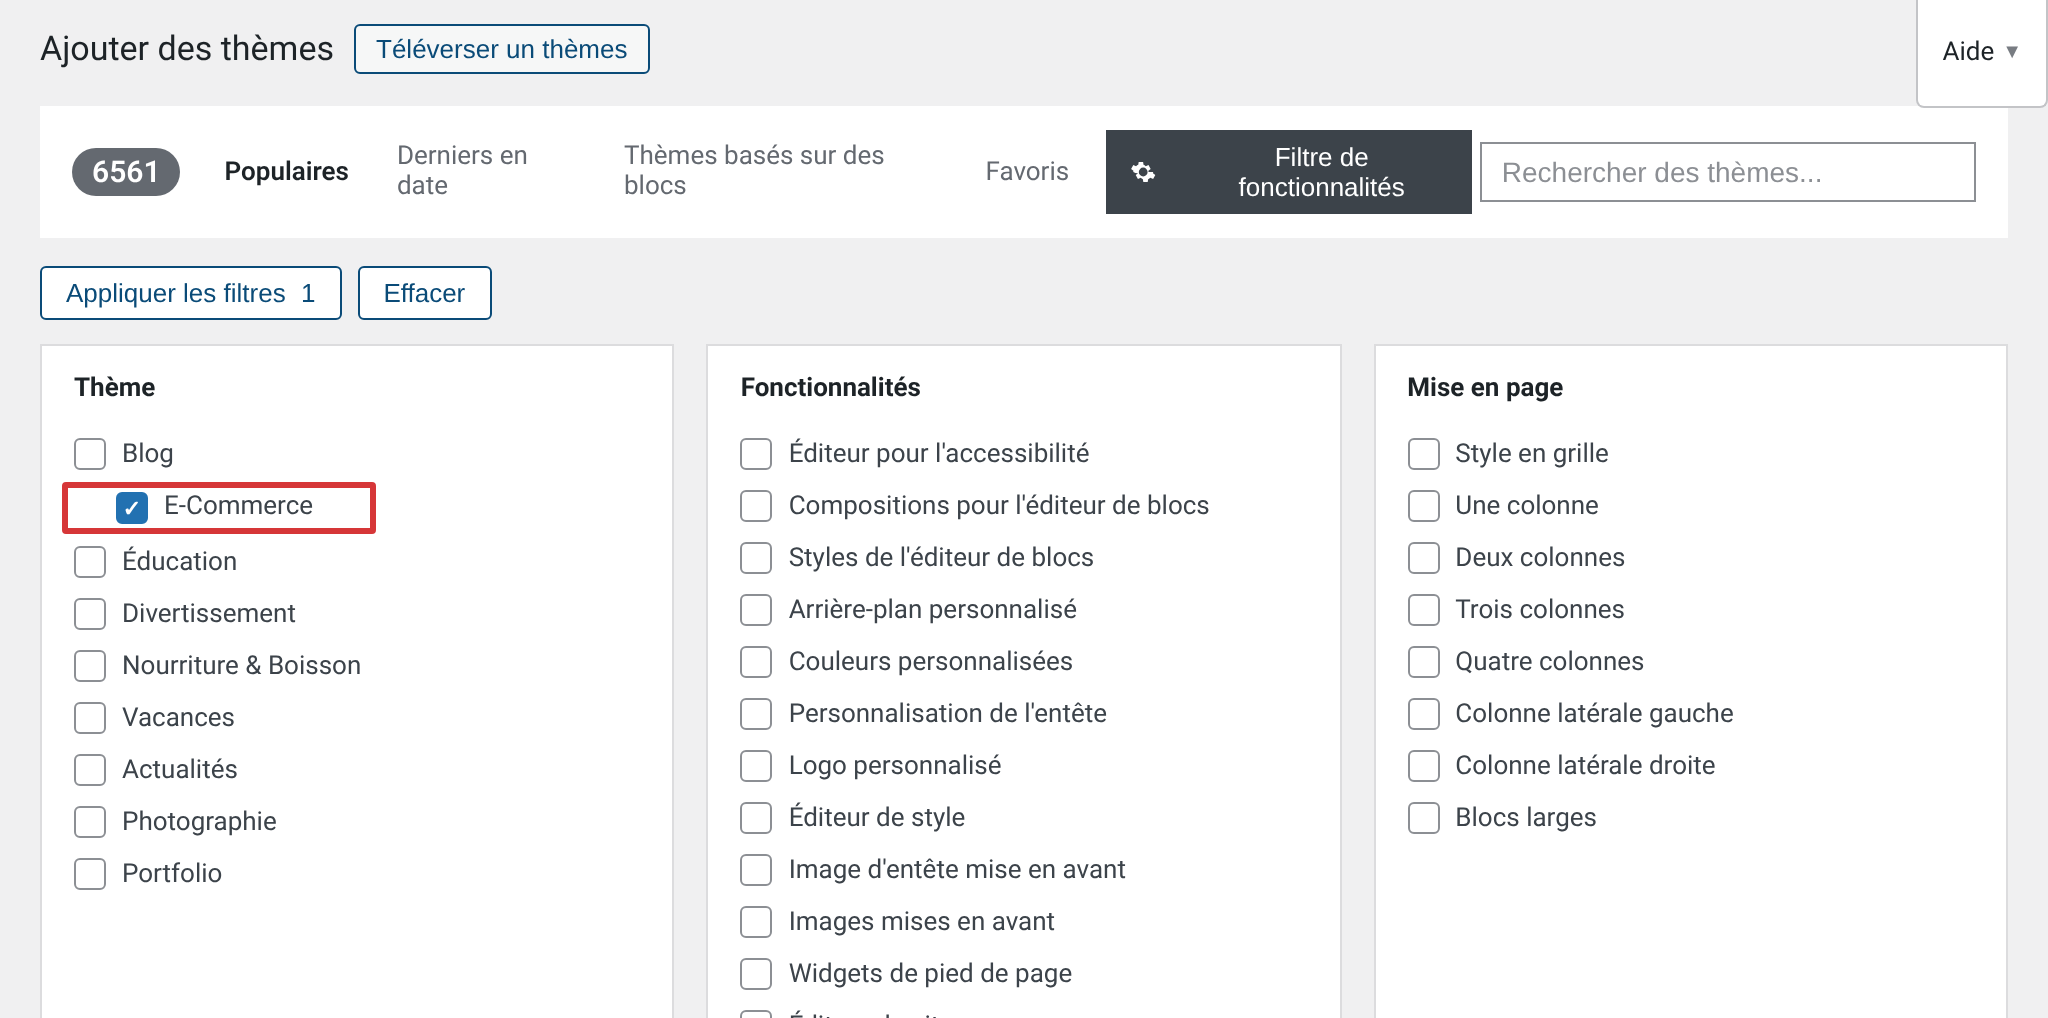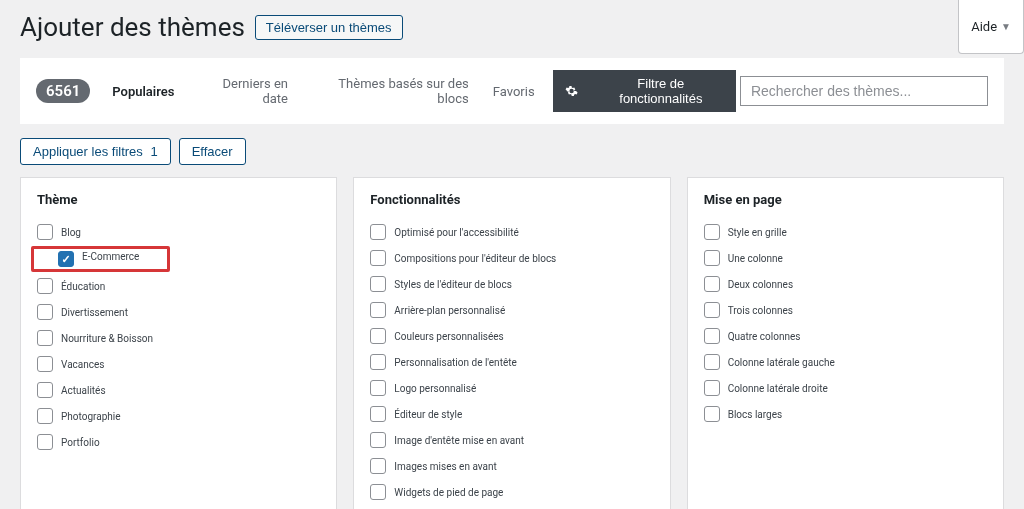--- a/index.html
+++ b/index.html
@@ -1,40 +1,40 @@
 <!DOCTYPE html>
 <html><head>
 <meta charset="utf-8">
 <style>
 * { box-sizing: border-box; margin: 0; padding: 0; }
 body { font-family: -apple-system, BlinkMacSystemFont, "Segoe UI", Roboto, sans-serif; font-size: 13px; color: #1d2327; background: #f0f0f1; width: 1024px; height: 509px; overflow: hidden; }
 .header { display: flex; align-items: center; padding: 12px 20px 8px 20px; position: relative; }
-.page-title { font-size: 26px; font-weight: 400; color: #1d2327; margin-right: 10px; }
+.page-title { font-size: 17px; font-weight: 400; color: #1d2327; margin-right: 10px; }
 .upload-btn { border: 1px solid #0a4b78; color: #0a4b78; background: #f6f7f7; padding: 4px 10px; font-size: 13px; border-radius: 3px; cursor: pointer; }
 .help-tab { position: absolute; right: 0; top: 0; background: #fff; border: 1px solid #c3c4c7; border-top: none; padding: 19px 12px; font-size: 13px; display: flex; align-items: center; gap: 4px; cursor: pointer; border-radius: 0 0 4px 4px; }
 .help-tab .arrow { font-size: 10px; color: #787c82; }
 .filter-bar { background: #fff; margin: 8px 20px 0 20px; padding: 12px 16px; display: flex; align-items: center; gap: 4px; }
 .count-badge { background: #646970; color: #fff; padding: 3px 10px; border-radius: 30px; font-size: 15px; font-weight: 600; margin-right: 8px; }
-.filter-link { padding: 6px 10px; color: #646970; font-size: 13px; cursor: pointer; text-align: right; }
+.filter-link { padding: 6px 10px; color: #646970; font-size: 13px; cursor: pointer; }
 .filter-link.active { color: #1d2327; font-weight: 600; }
 .feature-filter-btn { background: #3c434a; color: #fff; border: none; padding: 6px 12px; font-size: 13px; display: flex; align-items: center; gap: 20px; cursor: pointer; margin-left: 4px; }
 .gear-icon { width: 14px; height: 14px; }
 .search-box { margin-left: auto; border: 1px solid #8c8f94; padding: 6px 10px; font-size: 14px; width: 260px; background: #fff; }
 .search-box::placeholder { color: #8c8f94; }
 .filter-actions { margin: 14px 20px 12px 20px; display: flex; gap: 8px; }
 .apply-btn, .clear-btn { border: 1px solid #0a4b78; color: #0a4b78; background: #fff; padding: 5px 12px; font-size: 13px; border-radius: 3px; cursor: pointer; }
 .filter-count { margin-left: 4px; }
 .columns { display: flex; gap: 16px; padding: 0 20px; }
 .column { background: #fff; border: 1px solid #dcdcde; padding: 14px 16px; flex: 1; }
 .column-title { font-weight: 700; font-size: 13px; margin-bottom: 12px; }
 .option { display: flex; align-items: center; gap: 8px; padding: 5px 0; cursor: pointer; }
 .checkbox { width: 16px; height: 16px; border: 1px solid #8c8f94; border-radius: 3px; background: #fff; display: flex; align-items: center; justify-content: center; flex-shrink: 0; }
 .checkbox.checked { background: #2271b1; border-color: #2271b1; }
 .checkbox.checked::after { content: "✓"; color: #fff; font-size: 11px; font-weight: bold; }
-.option-label { font-size: 10px; color: #3c434a; }
+.option-label { font-size: 13px; color: #3c434a; }
 .highlighted { border: 3px solid #d63638; padding: 2px 28px 2px 4px; margin: -4px -30px -4px -6px; border-radius: 2px; display: inline-flex; }
 </style>
 </head>
 <body>
 
 <div class="header">
   <h1 class="page-title">Ajouter des thèmes</h1>
   <button class="upload-btn">Téléverser un thèmes</button>
   <div class="help-tab">
     <span>Aide</span>
@@ -104,21 +104,21 @@
       </div>
       <div class="option">
         <span class="checkbox"></span>
         <span class="option-label">Portfolio</span>
       </div>
     </div>
     <div class="column">
       <div class="column-title">Fonctionnalités</div>
       <div class="option">
         <span class="checkbox"></span>
-        <span class="option-label">Optimisé pour l'accessibilité</span>
+        <span class="option-label">Éditeur pour l'accessibilité</span>
       </div>
       <div class="option">
         <span class="checkbox"></span>
         <span class="option-label">Compositions pour l'éditeur de blocs</span>
       </div>
       <div class="option">
         <span class="checkbox"></span>
         <span class="option-label">Styles de l'éditeur de blocs</span>
       </div>
       <div class="option">

